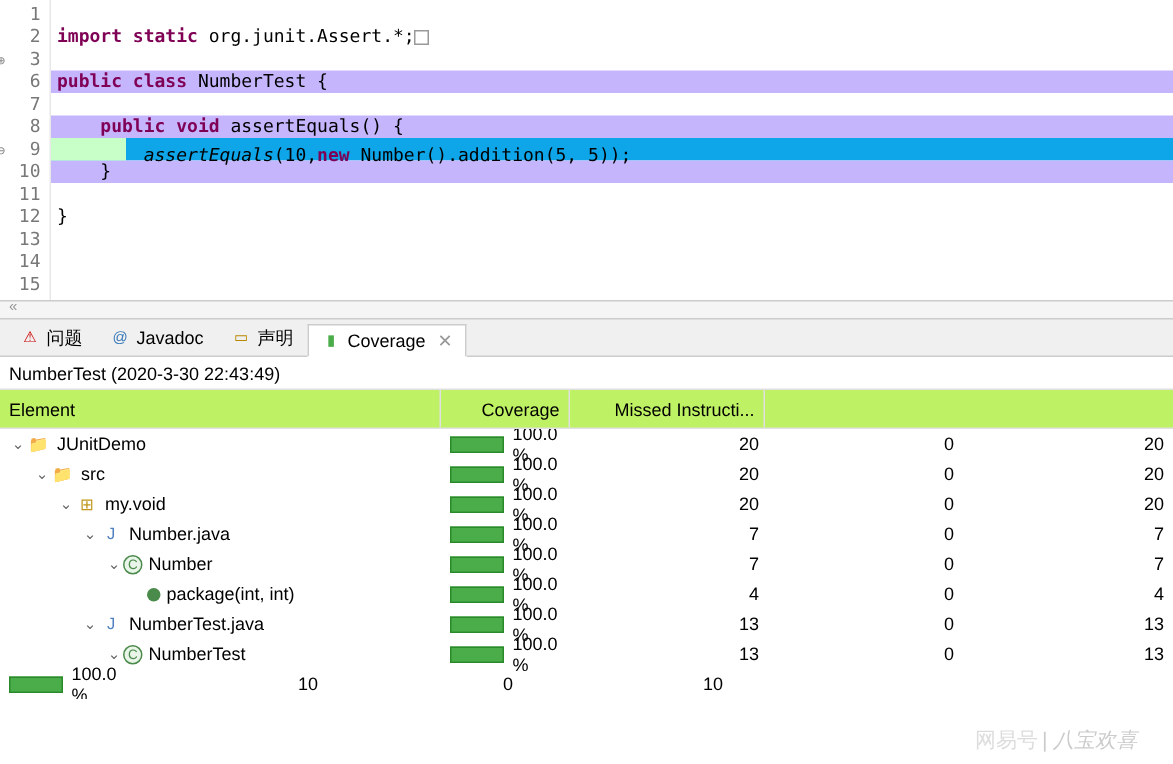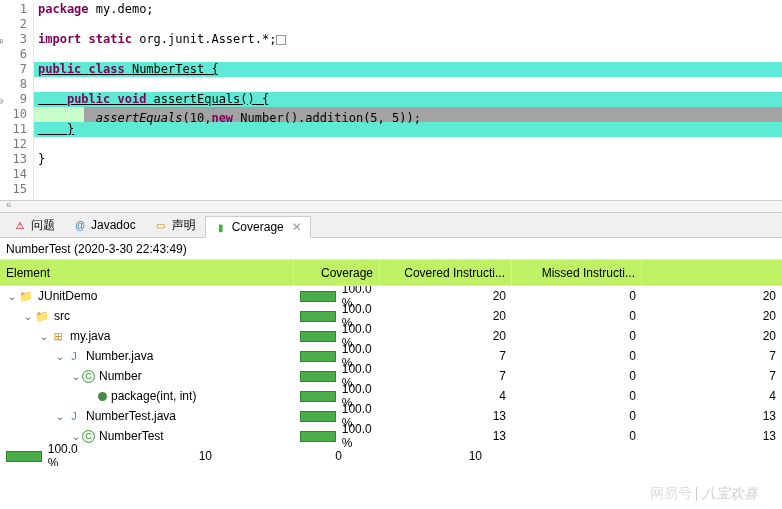--- a/index.html
+++ b/index.html
@@ -3,22 +3,22 @@
 <meta charset="utf-8">
 <style>
 *{box-sizing:border-box;margin:0;padding:0;}
 body{font-family:"Segoe UI",Tahoma,sans-serif;font-size:12px;background:#fff;color:#000;width:782px;height:509px;overflow:hidden;position:relative;}
 .editor{height:200px;background:#fff;display:flex;}
 .gutter{width:34px;background:#fff;border-right:1px solid #e8e8e8;text-align:right;padding-right:6px;color:#787878;font-family:Consolas,monospace;font-size:12px;line-height:15px;padding-top:2px;}
 .gutter .ln{height:15px;position:relative;}
 .gutter .ex{position:absolute;left:-2px;top:2px;font-size:9px;color:#888;}
 .code{flex:1;font-family:Consolas,monospace;font-size:12px;line-height:15px;padding-top:2px;}
 .code .line{height:15px;white-space:pre;padding-left:4px;}
-.hl-green{background:#5eead4;text-decoration:underline;}
-.hl-cursor{background:#a3a3a3;}
+.hl-green{background:#c4b5fd;}
+.hl-cursor{background:#0ea5e9;}
 .kw{color:#7f0055;font-weight:bold;}
 .com{color:#646464;}
 .it{font-style:italic;}
 .box{display:inline-block;width:10px;height:10px;border:1px solid #999;vertical-align:middle;}
 .collapse-bar{height:12px;border-top:1px solid #ccc;background:#f5f5f5;position:relative;}
 .collapse-bar::before{content:"«";position:absolute;left:6px;top:-2px;color:#999;font-size:10px;}
 .tabs{height:26px;border-top:1px solid #ccc;border-bottom:1px solid #ccc;background:#f0f0f0;display:flex;align-items:center;padding-left:4px;}
 .tab{height:22px;display:flex;align-items:center;padding:0 8px;gap:4px;border:1px solid transparent;cursor:pointer;}
 .tab.active{background:#fff;border:1px solid #ccc;border-bottom:1px solid #fff;position:relative;top:2px;}
 .tab-icon{width:14px;height:14px;display:inline-flex;align-items:center;justify-content:center;font-size:10px;}
@@ -62,21 +62,20 @@
       <div class="ln">8</div>
       <div class="ln">9<span class="ex">⊖</span></div>
       <div class="ln">10</div>
       <div class="ln">11</div>
       <div class="ln">12</div>
       <div class="ln">13</div>
       <div class="ln">14</div>
       <div class="ln">15</div>
     </div>
   <div class="code" id="code">
-      <div class="line"><span class="kw">package </span><span>my.demo;</span></div>
       <div class="line"> </div>
       <div class="line"><span class="kw">import static </span><span>org.junit.Assert.*;</span><span class="box"></span></div>
       <div class="line"> </div>
       <div class="line hl-green"><span class="kw">public class </span><span>NumberTest {</span></div>
       <div class="line"> </div>
       <div class="line hl-green"><span>    </span><span class="kw">public void </span><span>assertEquals() {</span></div>
       <div class="line hl-cursor"><span style="background: rgb(200, 255, 200); display: inline-block; width: 50px; height: 15px; margin-left: -4px; margin-right: -46px;"></span><span>        </span><span class="it">assertEquals</span><span>(10,</span><span class="kw">new </span><span>Number().addition(5, 5));</span></div>
       <div class="line hl-green"><span>    }</span></div>
       <div class="line"> </div>
       <div class="line"><span>}</span></div>
@@ -103,21 +102,20 @@
       <span>Coverage</span>
       <span class="tab-close">✕</span>
     </div>
   </div>
 
 <div class="info">NumberTest (2020-3-30 22:43:49)</div>
 
 <div class="table-head">
   <div class="th c-el">Element</div>
   <div class="th c-cov right">Coverage</div>
-  <div class="th c-ci right">Covered Instructi...</div>
   <div class="th c-mi right">Missed Instructi...</div>
 </div>
 
 <div class="tree" id="tree">
     <div class="row">
       <div class="cell c-el">
         <span class="indent" style="width: 0px;"></span>
         <span class="twisty">⌄</span>
         <span class="icon icon-proj">📁</span>
         <span>JUnitDemo</span>
@@ -143,21 +141,21 @@
       </div>
       <div class="cell right c-ci">20</div>
       <div class="cell right c-mi">0</div>
       <div class="cell right c-ti">20</div>
     </div>
     <div class="row">
       <div class="cell c-el">
         <span class="indent" style="width: 32px;"></span>
         <span class="twisty">⌄</span>
         <span class="icon icon-pkg">⊞</span>
-        <span>my.java</span>
+        <span>my.void</span>
       </div>
       <div class="cell c-cov right">
         <span class="bar"></span>
         <span>100.0 %</span>
       </div>
       <div class="cell right c-ci">20</div>
       <div class="cell right c-mi">0</div>
       <div class="cell right c-ti">20</div>
     </div>
     <div class="row">

